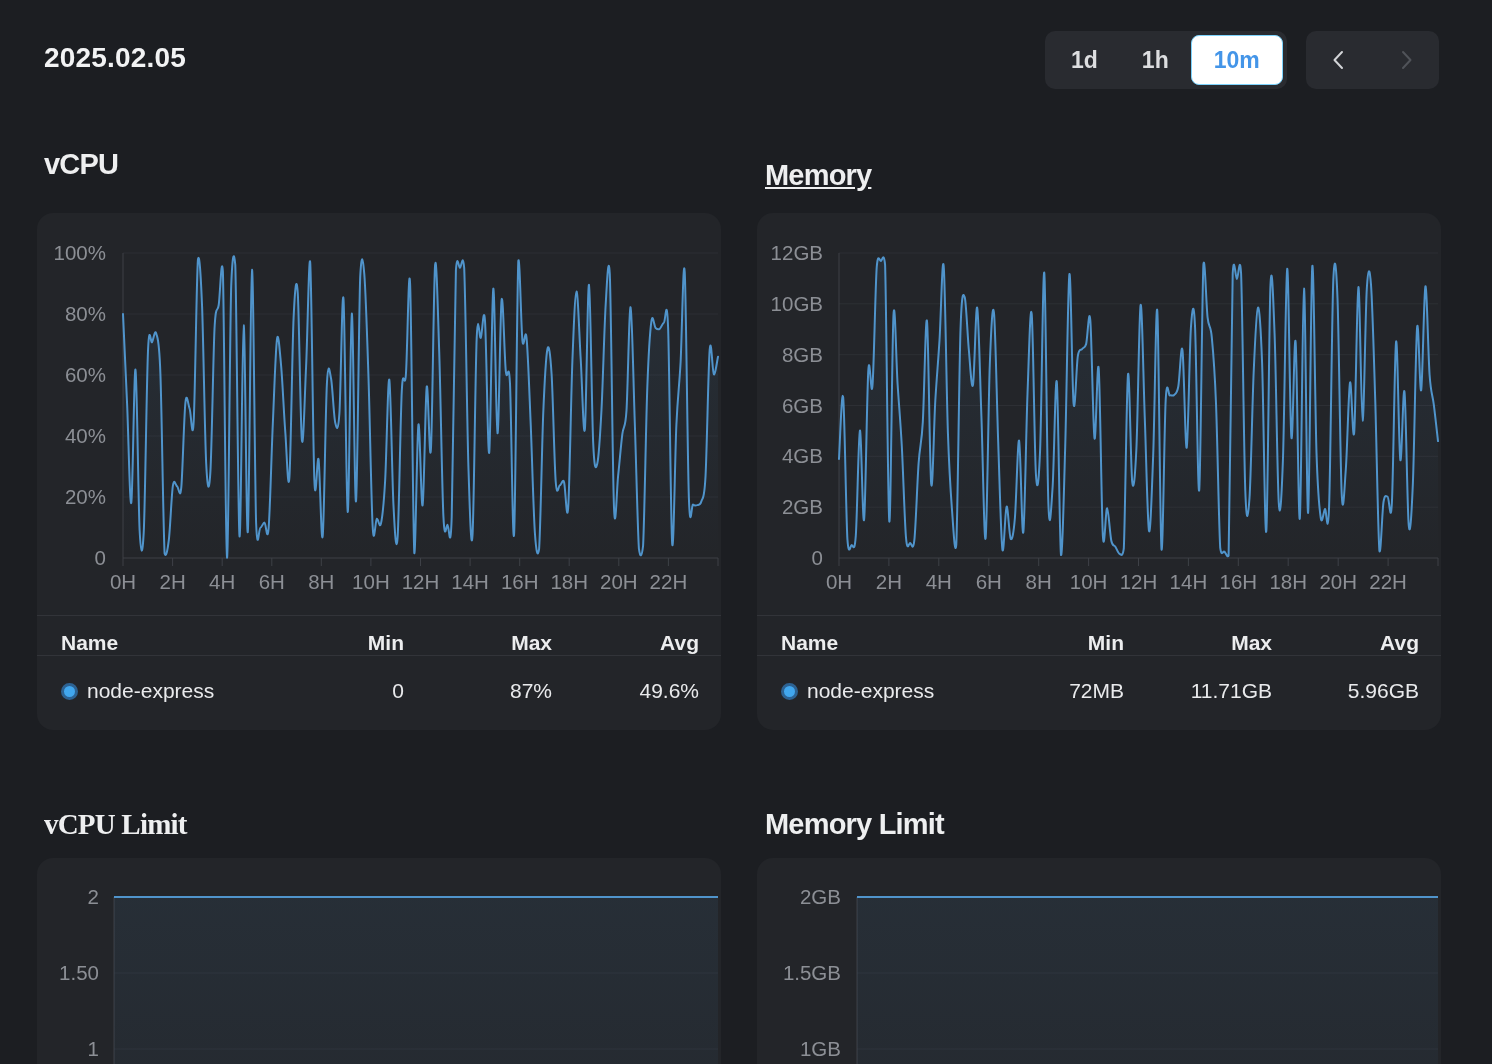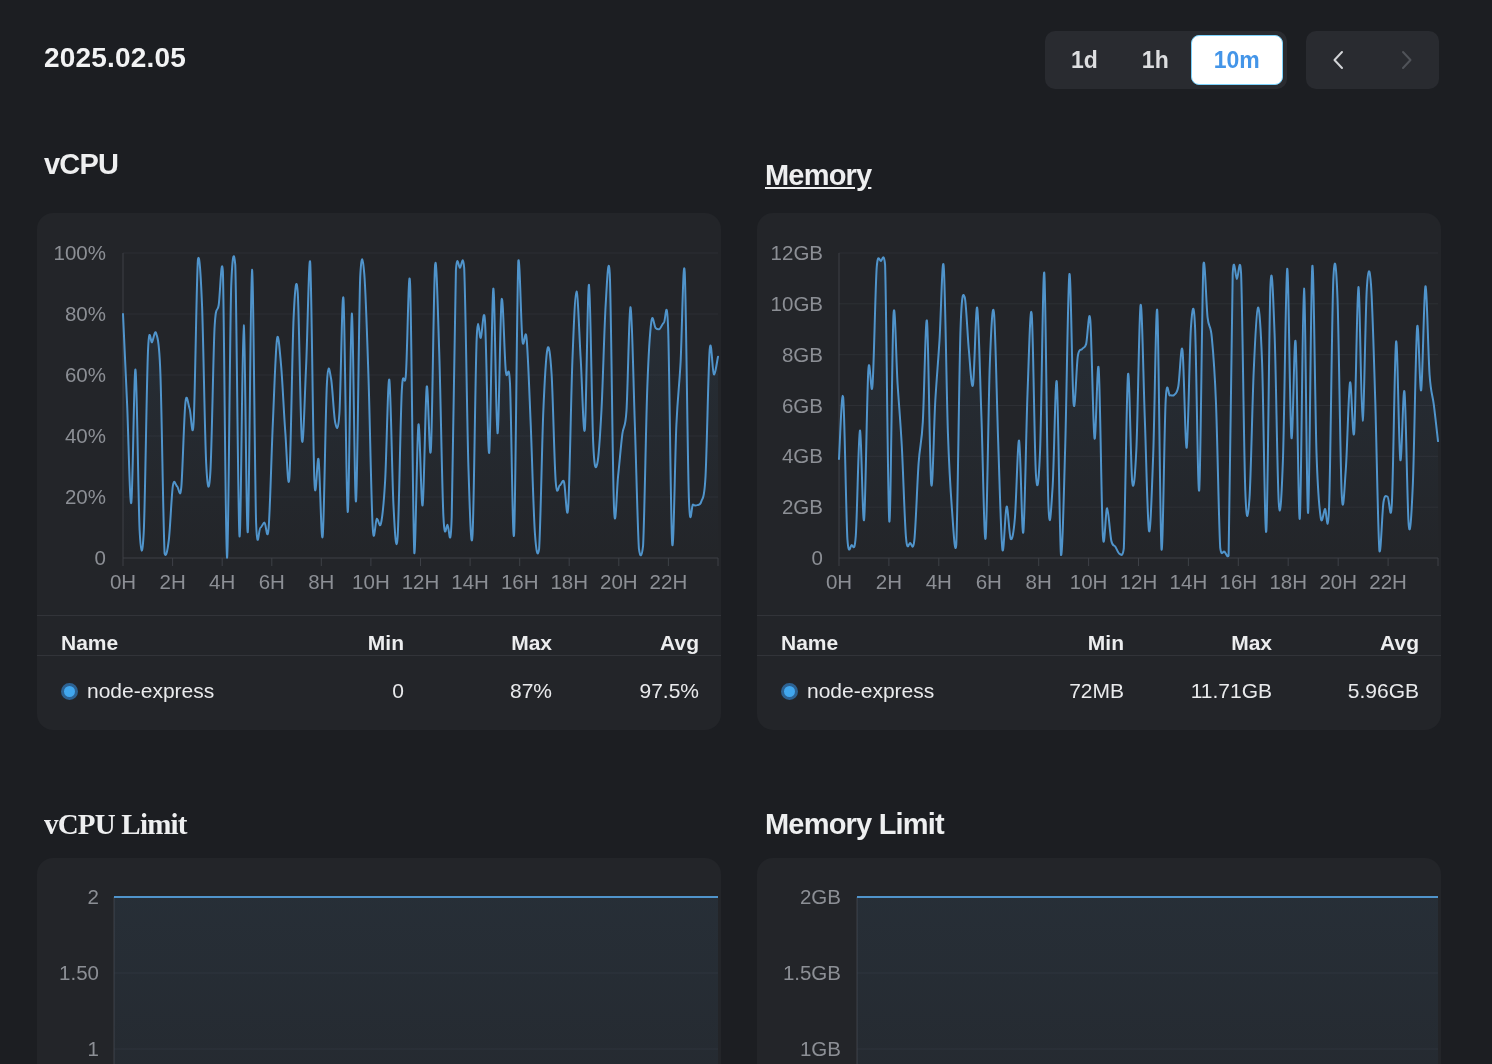--- a/index.html
+++ b/index.html
@@ -101,21 +101,21 @@
 <div class="thead">
         <div class="cname">Name</div>
         <div class="cmin">Min</div>
         <div class="cmax">Max</div>
         <div class="cavg">Avg</div>
       </div>
 <div class="trow">
         <div class="cname"><span class="dot"></span>node-express</div>
         <div class="cmin">0</div>
         <div class="cmax">87%</div>
-        <div class="cavg">97.5%</div>
+        <div class="cavg">49.6%</div>
       </div>
 </div>
 </div>
 
 <div class="card" style="left:757px;top:213px;height:517px;">
 <svg width="684" height="402" viewBox="0 0 684 402" style="position:absolute;left:0;top:0">
       <defs>
         <linearGradient id="gm" x1="0" y1="0" x2="0" y2="1">
           <stop offset="0" stop-color="#5094cb" stop-opacity="0.10"></stop>
           <stop offset="1" stop-color="#5094cb" stop-opacity="0"></stop>

